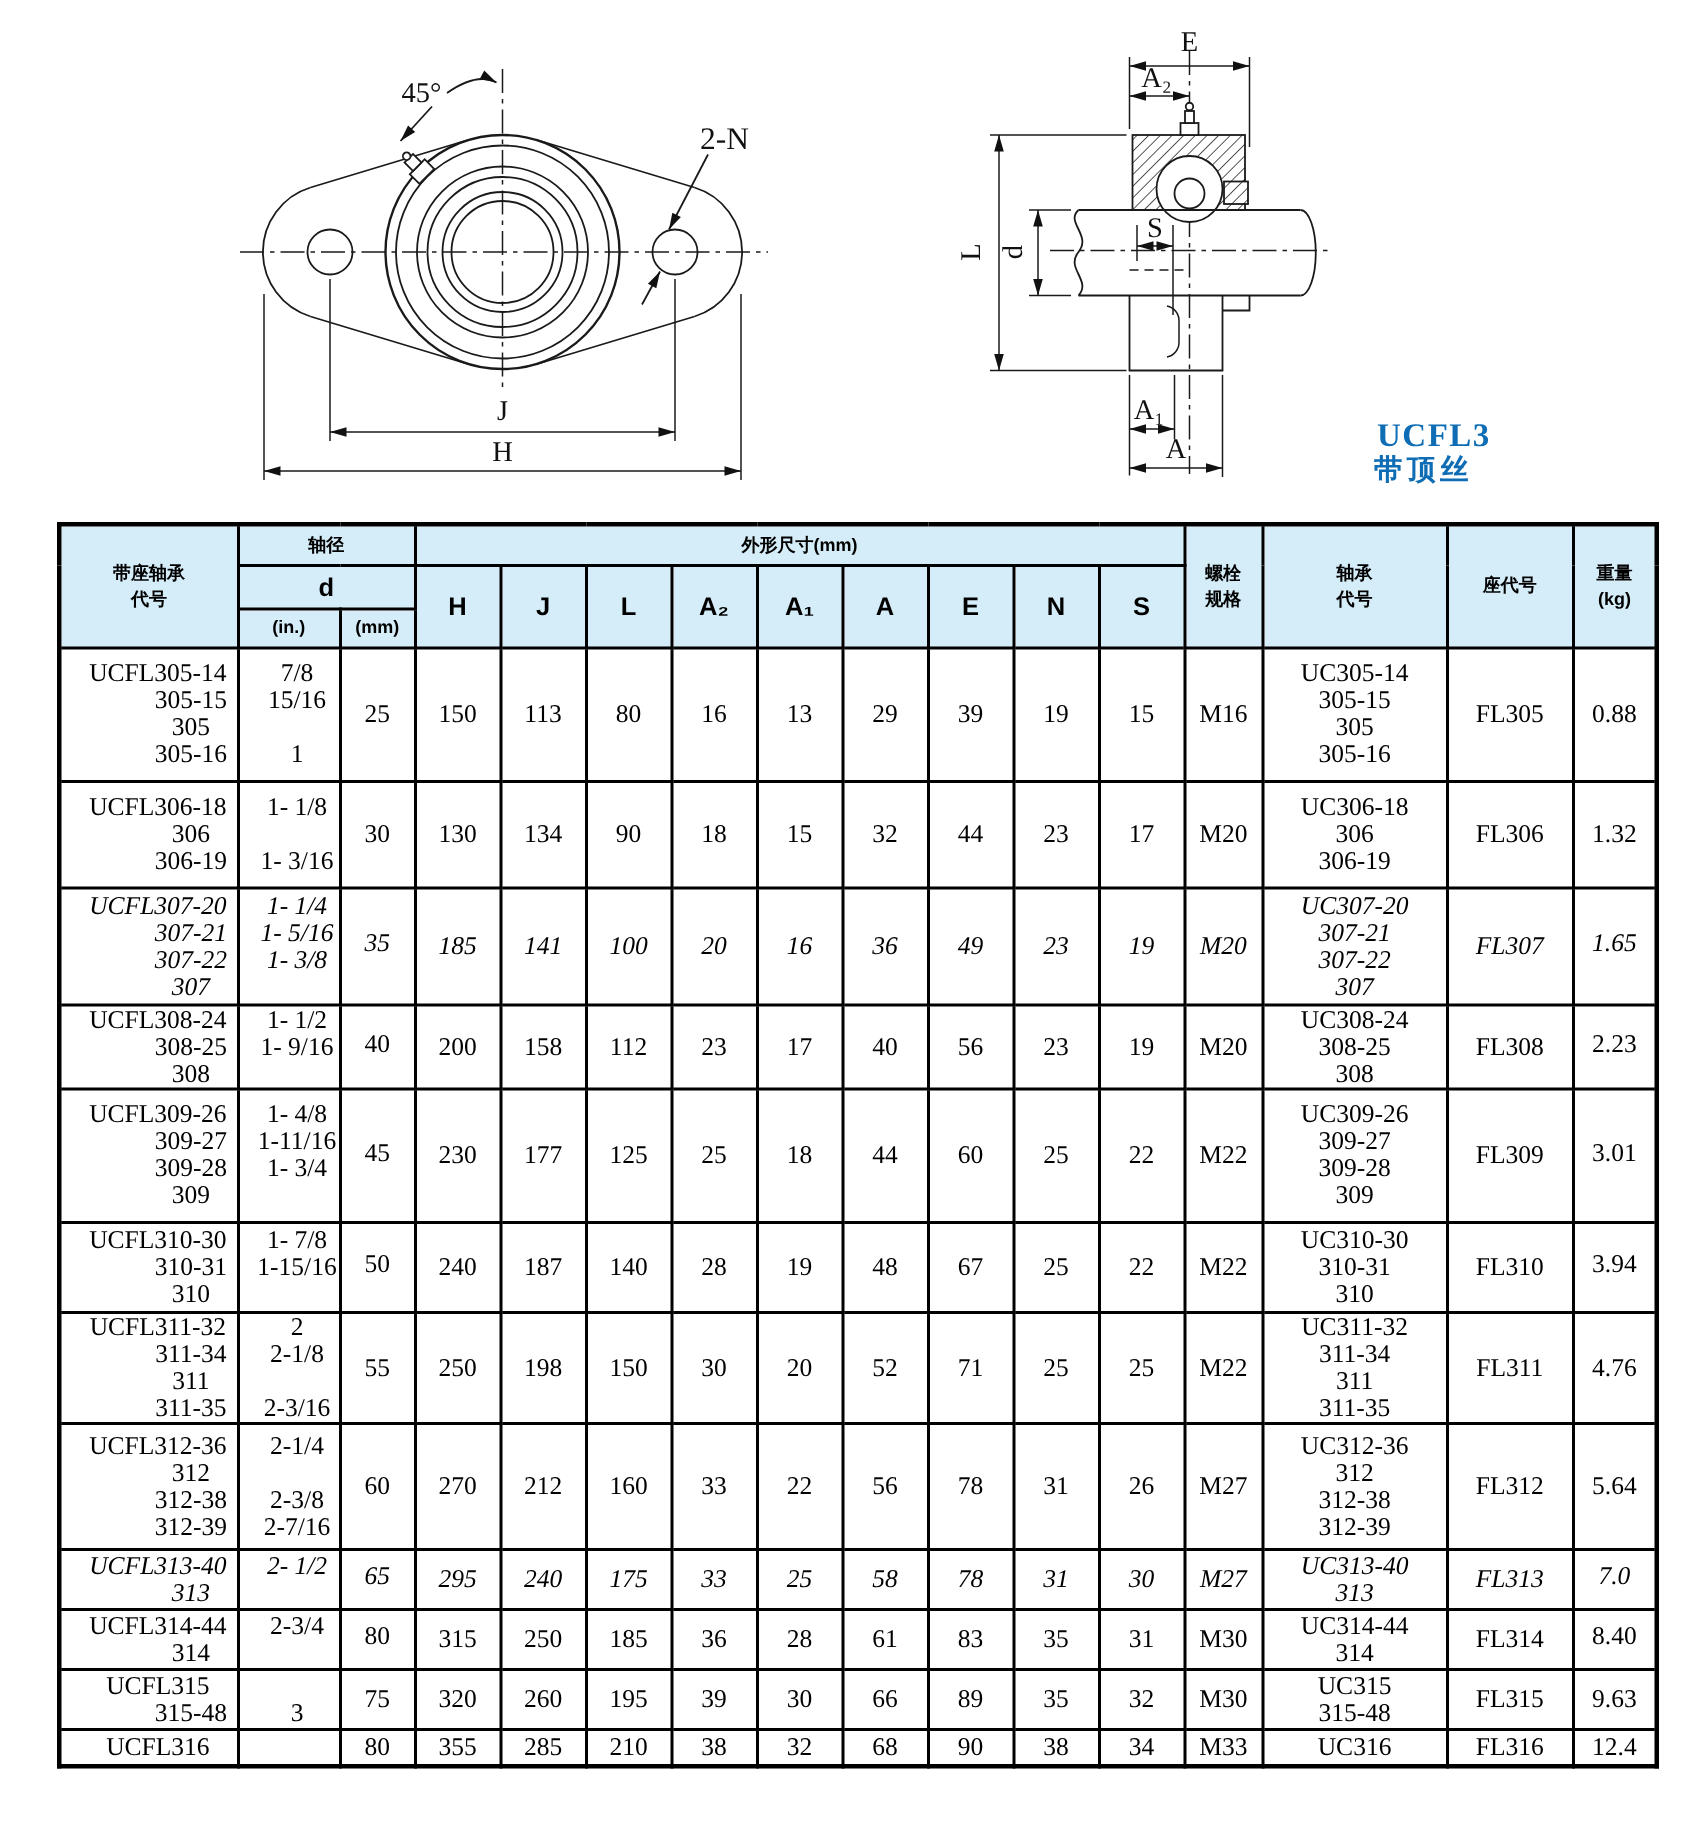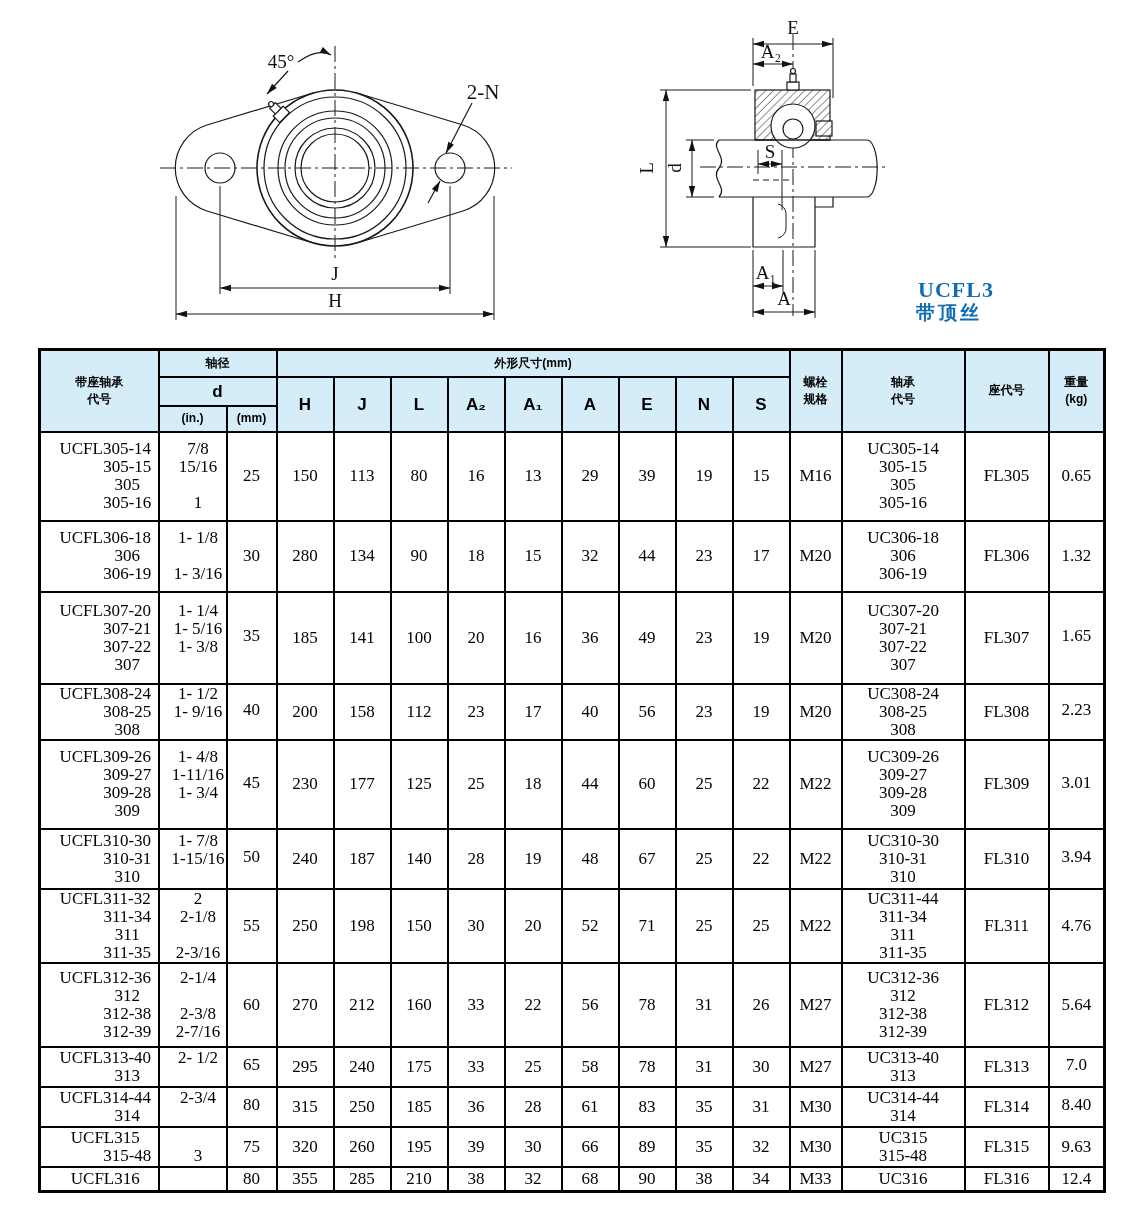--- a/index.html
+++ b/index.html
@@ -239,53 +239,53 @@
           <td>19</td>
           <td>15</td>
           <td>M16</td>
           <td class="bcodes">
             <div class="line ">UC305-14</div>
             <div class="line ">305-15</div>
             <div class="line ">305</div>
             <div class="line ">305-16</div>
           </td>
           <td>FL305</td>
-          <td>0.65</td>
+          <td>0.88</td>
         </tr>
         <tr style="height: 71px;">
           <td class="codes">
             <div class="line first">UCFL306-18</div>
             <div class="line cont">306</div>
             <div class="line cont">306-19</div>
           </td>
           <td class="din">
             <div class="line ">1- 1/8</div>
             <div class="line "></div>
             <div class="line ">1- 3/16</div>
           </td>
           <td>30</td>
-          <td>280</td>
+          <td>130</td>
           <td>134</td>
           <td>90</td>
           <td>18</td>
           <td>15</td>
           <td>32</td>
           <td>44</td>
           <td>23</td>
           <td>17</td>
           <td>M20</td>
           <td class="bcodes">
             <div class="line ">UC306-18</div>
             <div class="line ">306</div>
             <div class="line ">306-19</div>
           </td>
           <td>FL306</td>
           <td>1.32</td>
         </tr>
-        <tr style="height: 92px;">
+        <tr style="height: 78px; font-style: italic;">
           <td class="codes">
             <div class="line first">UCFL307-20</div>
             <div class="line cont">307-21</div>
             <div class="line cont">307-22</div>
             <div class="line cont">307</div>
           </td>
           <td class="din">
             <div class="line ">1- 1/4</div>
             <div class="line ">1- 5/16</div>
             <div class="line ">1- 3/8</div>
@@ -422,21 +422,21 @@
           <td>198</td>
           <td>150</td>
           <td>30</td>
           <td>20</td>
           <td>52</td>
           <td>71</td>
           <td>25</td>
           <td>25</td>
           <td>M22</td>
           <td class="bcodes">
-            <div class="line ">UC311-44</div>
+            <div class="line ">UC311-32</div>
             <div class="line ">311-34</div>
             <div class="line ">311</div>
             <div class="line ">311-35</div>
           </td>
           <td>FL311</td>
           <td>4.76</td>
         </tr>
         <tr style="height: 84px;">
           <td class="codes">
             <div class="line first">UCFL312-36</div>
@@ -463,21 +463,21 @@
           <td>M27</td>
           <td class="bcodes">
             <div class="line ">UC312-36</div>
             <div class="line ">312</div>
             <div class="line ">312-38</div>
             <div class="line ">312-39</div>
           </td>
           <td>FL312</td>
           <td class="va-t">5.64</td>
         </tr>
-        <tr style="height: 40px;">
+        <tr style="height: 40px; font-style: italic;">
           <td class="codes">
             <div class="line first">UCFL313-40</div>
             <div class="line cont">313</div>
           </td>
           <td class="din">
             <div class="line ">2- 1/2</div>
             <div class="line "></div>
           </td>
           <td class="va-b">65</td>
           <td>295</td>

